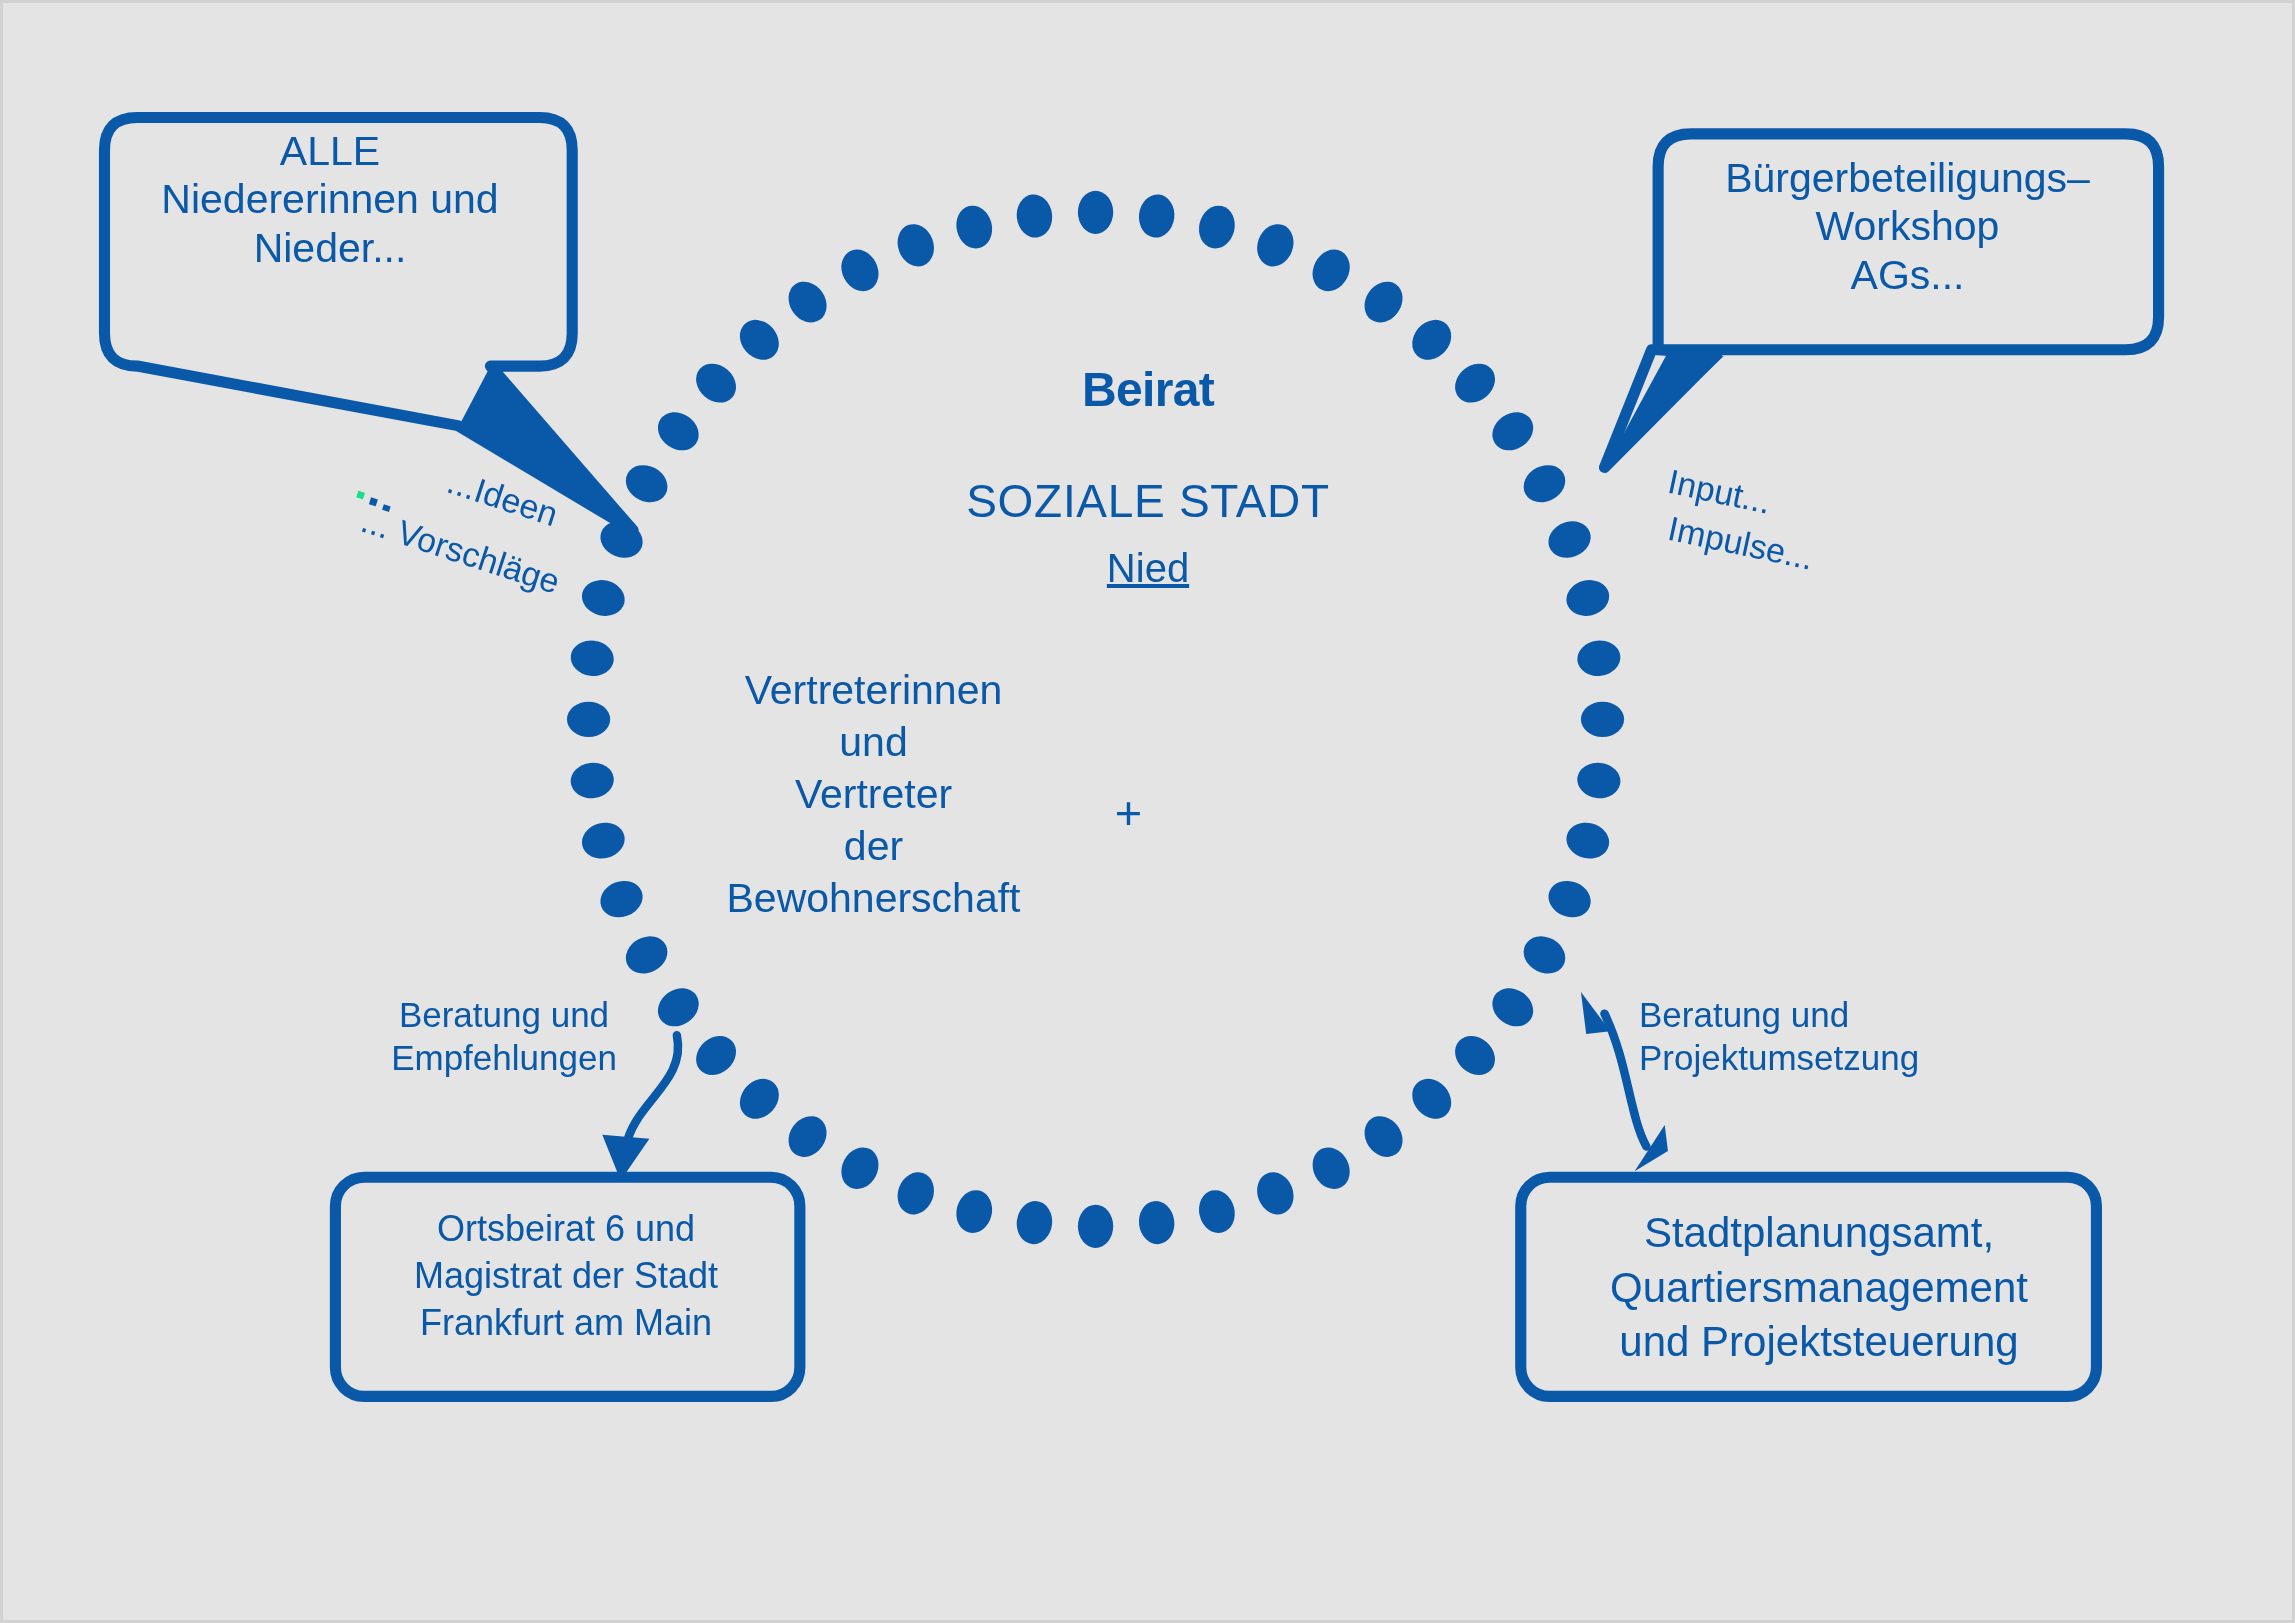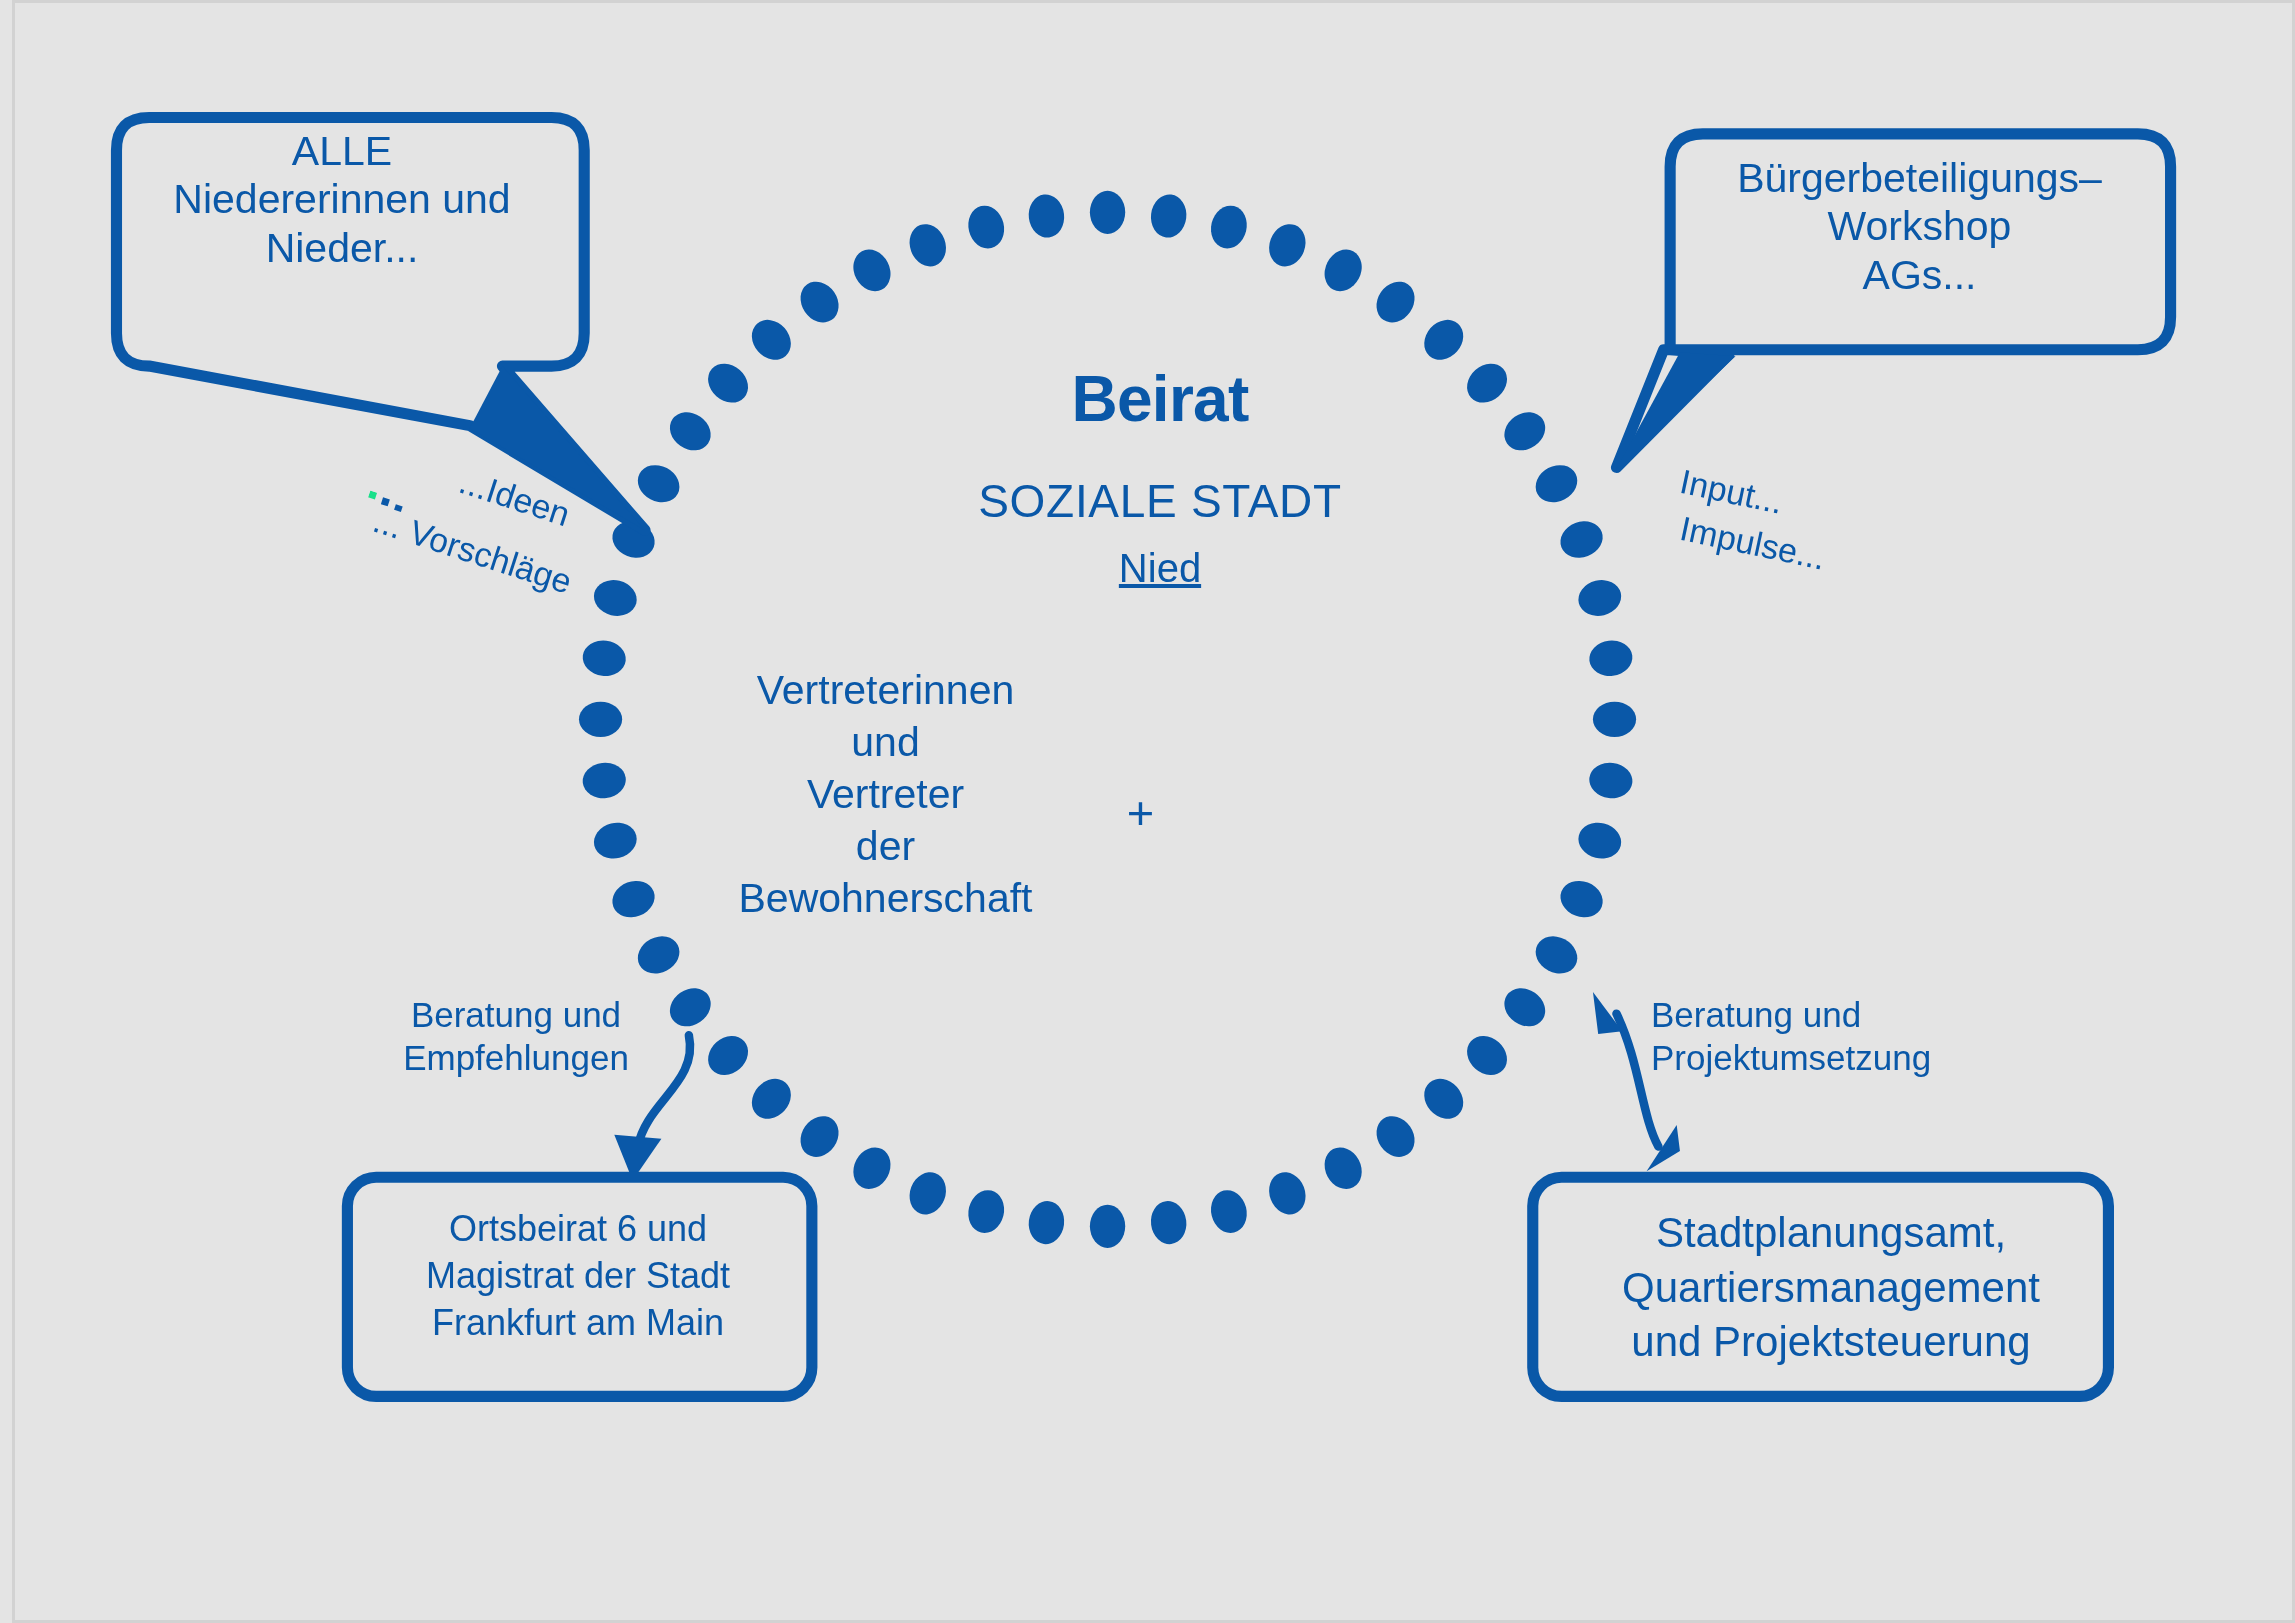--- a/index.html
+++ b/index.html
@@ -8,41 +8,40 @@
     background:#e4e4e4;
     font-family:"Liberation Sans", sans-serif;
     overflow:hidden;
     position:relative;
   }
   #stage{
     position:absolute;inset:0;
     background:#e4e4e4;
     border:3.9px solid #d2d2d2;
     box-sizing:border-box;
-    margin-left:12px;
   }
   svg.layer{position:absolute;left:0;top:0;width:2295px;height:1623px;overflow:visible;}
   .blue{fill:#0A58A8;}
   .strokeblue{fill:none;stroke:#0A58A8;}
 
   
   .txt{position:absolute;color:#0A58A8;text-align:center;line-height:1.18;white-space:pre-line;}
 
   #bubble-left-text{
     left:98px;top:124px;width:458px;
     font-size:41px;
   }
   #bubble-right-text{
     left:1682px;top:151px;width:445px;
     font-size:41px;
   }
 
   #center-title{
     left:785px;top:359px;width:720px;
-    font-size:64px;font-weight:bold;letter-spacing:-0.7px;
+    font-size:48px;font-weight:bold;letter-spacing:-0.7px;
   }
   #center-sub1{
     left:785px;top:471px;width:720px;
     font-size:46px;letter-spacing:0.7px;
   }
   #center-sub2{
     left:785px;top:542px;width:720px;
     font-size:40px;
     text-decoration:underline;
   }

